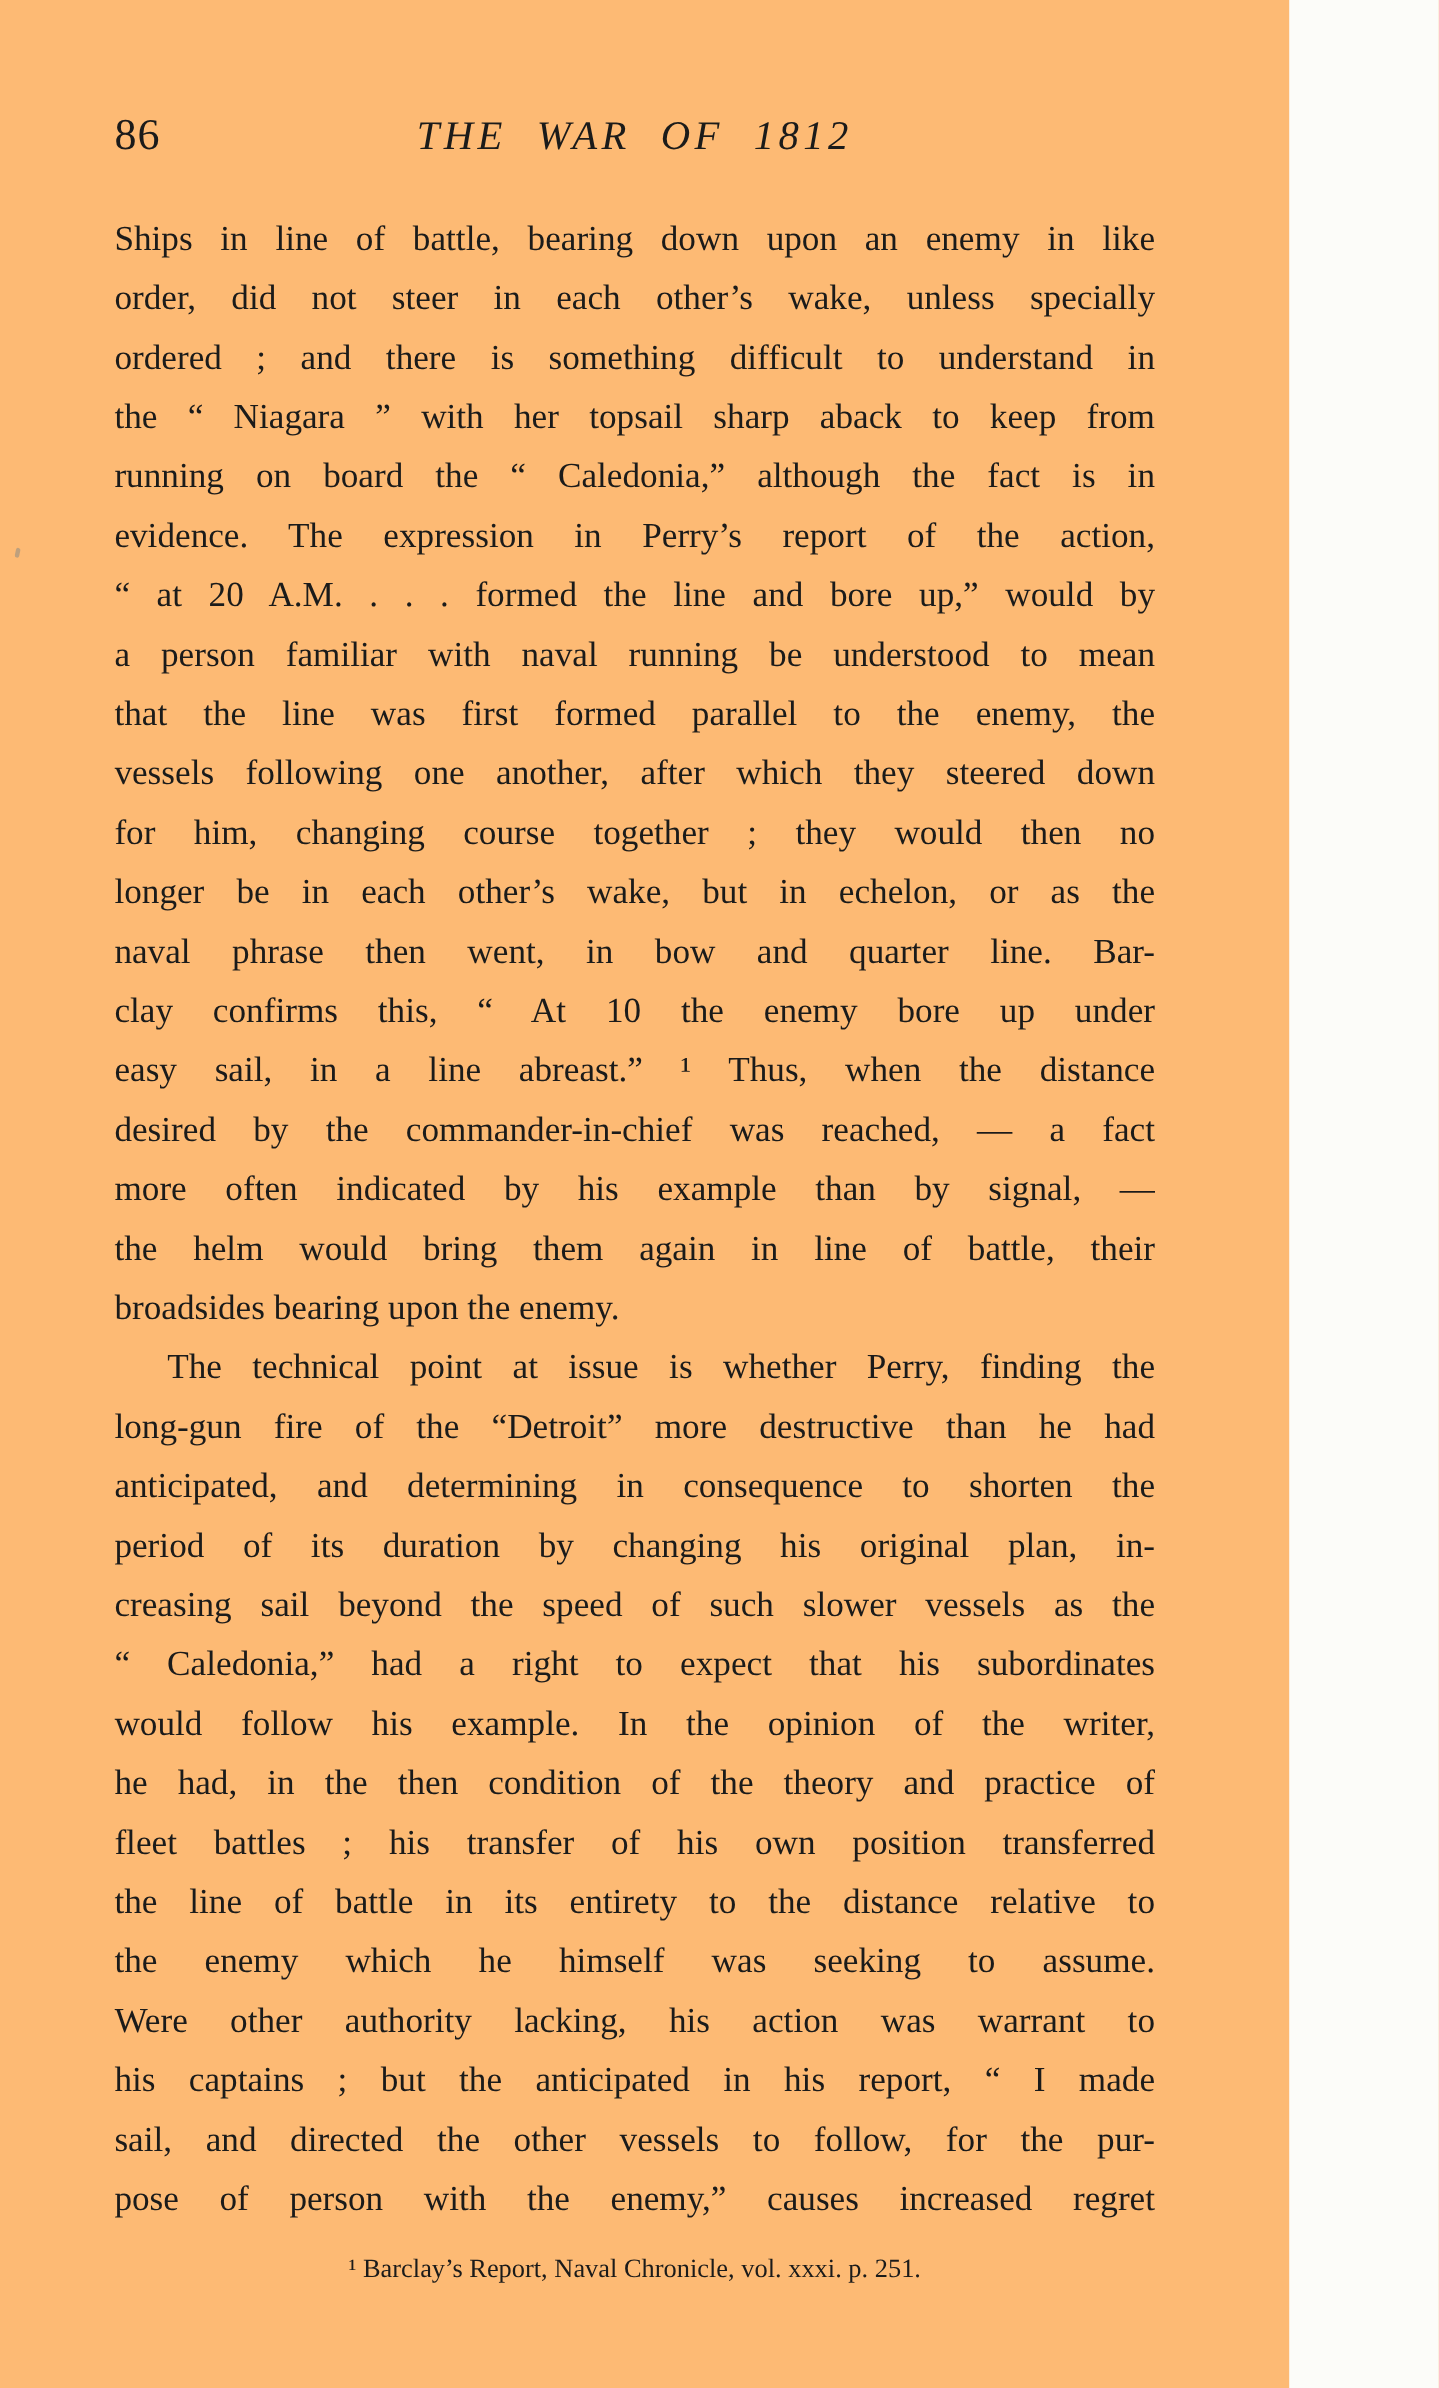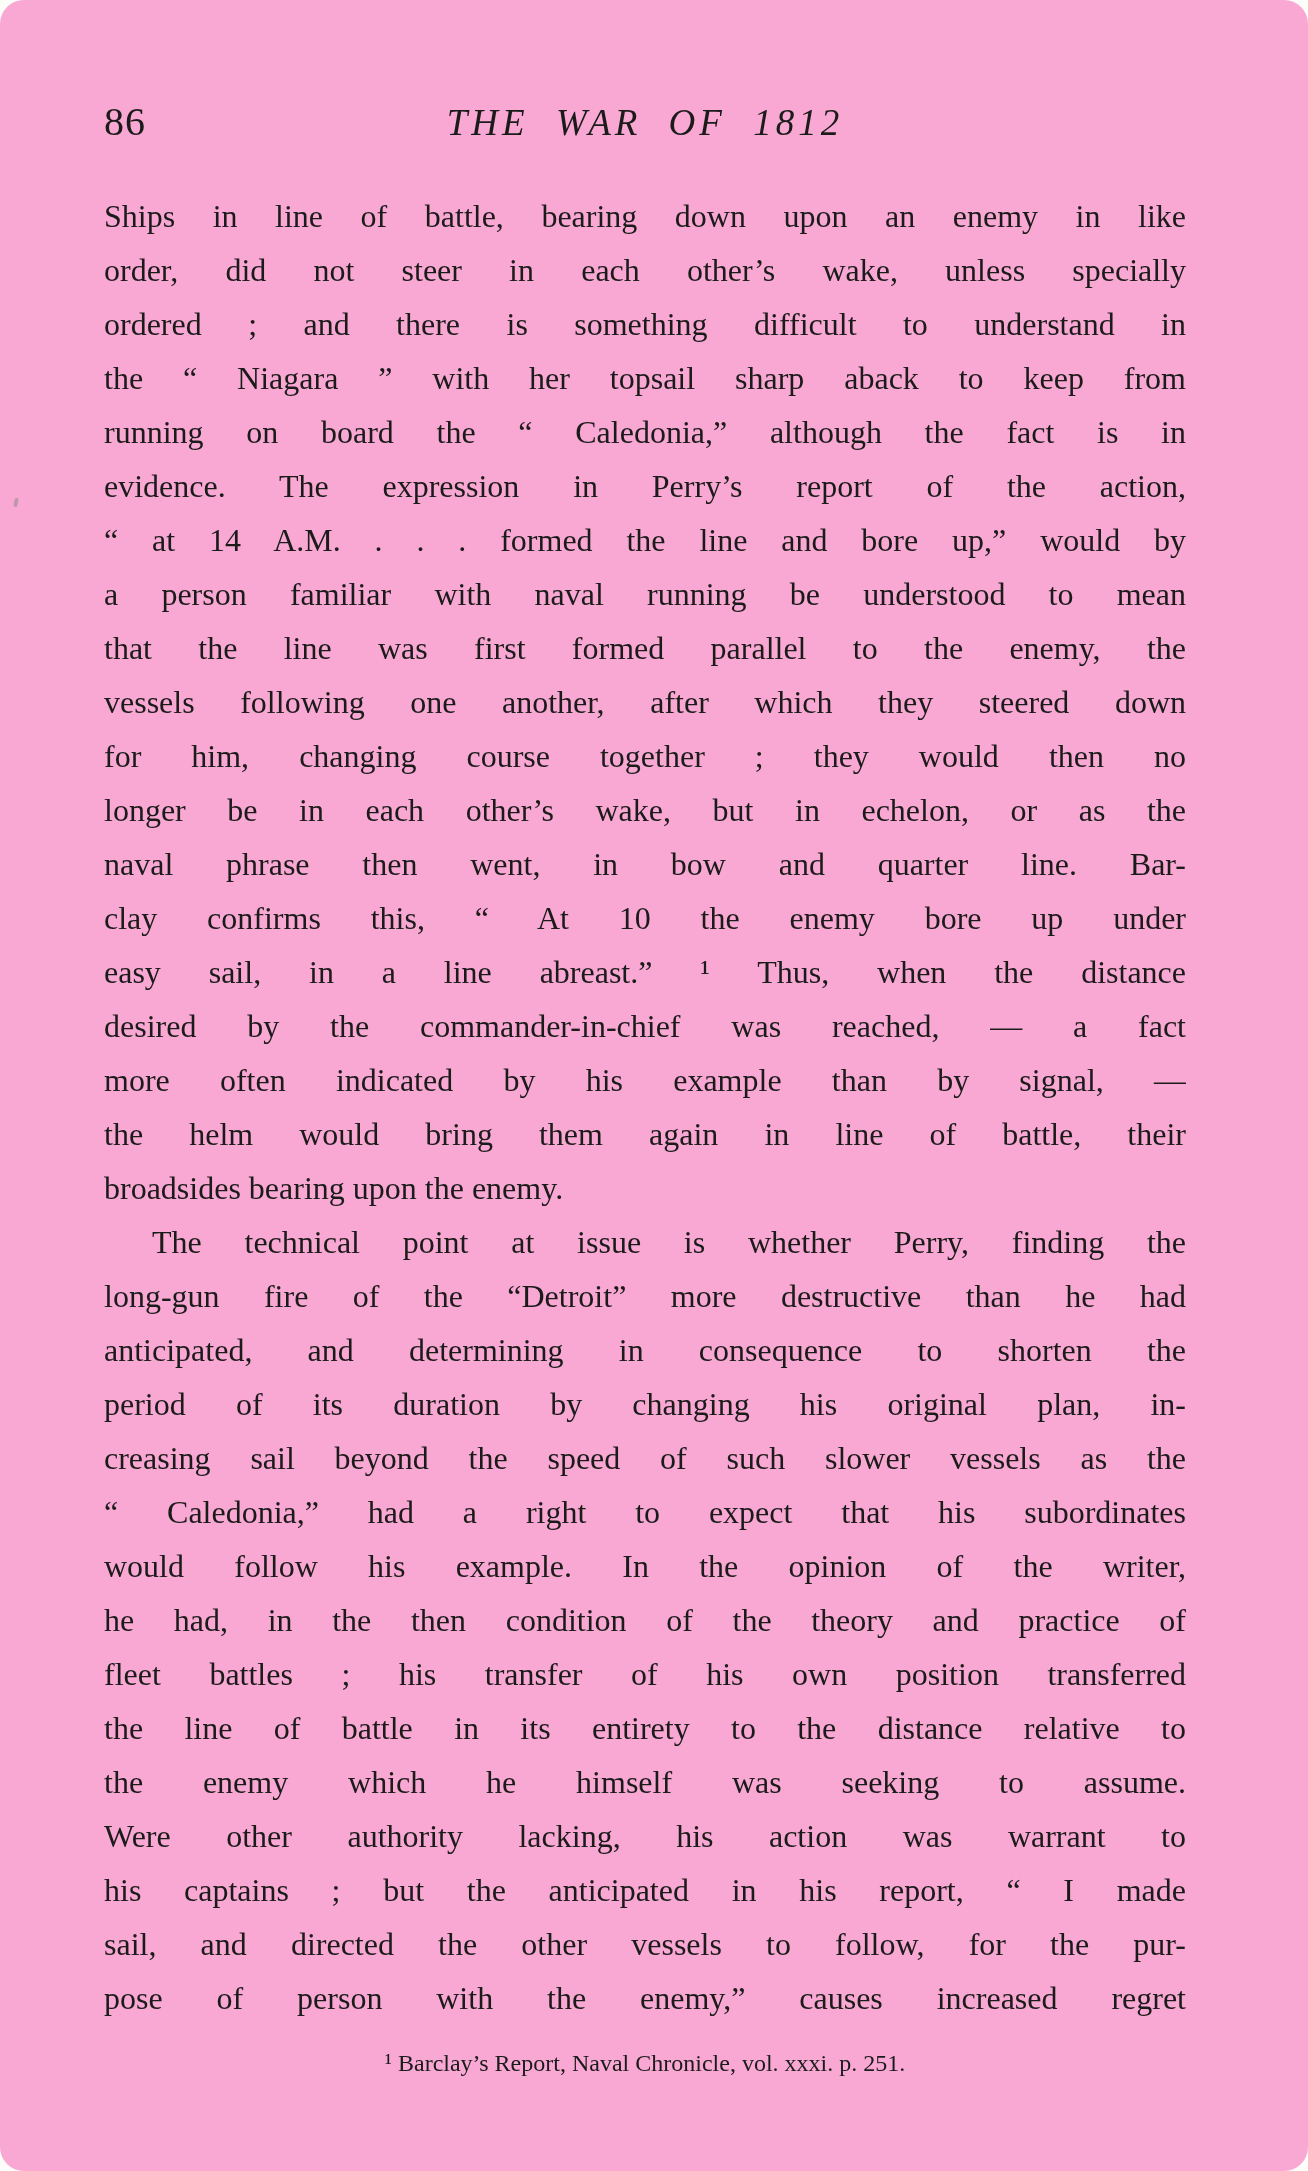--- a/index.html
+++ b/index.html
@@ -9,27 +9,26 @@
   body {
     width: 1308px;
     height: 2171px;
     background: #fcfcf9;
     font-family: "Liberation Serif", serif;
     color: #1b1b1a;
     -webkit-font-smoothing: antialiased;
   }
   .page {
     position: relative;
-    width: 1308px;
+    width: 1172px;
     height: 2171px;
     box-sizing: border-box;
     padding: 98px 122px 0 104px;
     overflow: hidden;
-    background: #f9a8d4;
-    border-radius: 24px;
+    background: #fdba74;
   }
   
   .running-head {
     display: grid;
     grid-template-columns: 1fr auto 1fr;
     align-items: baseline;
   }
   .page-number {
     justify-self: start;
     font-size: 40px;
@@ -99,21 +98,21 @@
 
   <main class="body-text">
 
   <div class="paragraph">
         <div class="line">Ships in line of battle, bearing down upon an enemy in like</div>
         <div class="line">order, did not steer in each other’s wake, unless specially</div>
         <div class="line">ordered ; and there is something difficult to understand in</div>
         <div class="line">the “ Niagara ” with her topsail sharp aback to keep from</div>
         <div class="line">running on board the “ Caledonia,” although the fact is in</div>
         <div class="line">evidence. The expression in Perry’s report of the action,</div>
-        <div class="line">“ at 14 A.M. . . . formed the line and bore up,” would by</div>
+        <div class="line">“ at 20 A.M. . . . formed the line and bore up,” would by</div>
         <div class="line">a person familiar with naval running be understood to mean</div>
         <div class="line">that the line was first formed parallel to the enemy, the</div>
         <div class="line">vessels following one another, after which they steered down</div>
         <div class="line">for him, changing course together ; they would then no</div>
         <div class="line">longer be in each other’s wake, but in echelon, or as the</div>
         <div class="line">naval phrase then went, in bow and quarter line. Bar-</div>
         <div class="line">clay confirms this, “ At 10 the enemy bore up under</div>
         <div class="line">easy sail, in a line abreast.” ¹ Thus, when the distance</div>
         <div class="line">desired by the commander-in-chief was reached, — a fact</div>
         <div class="line">more often indicated by his example than by signal, —</div>

